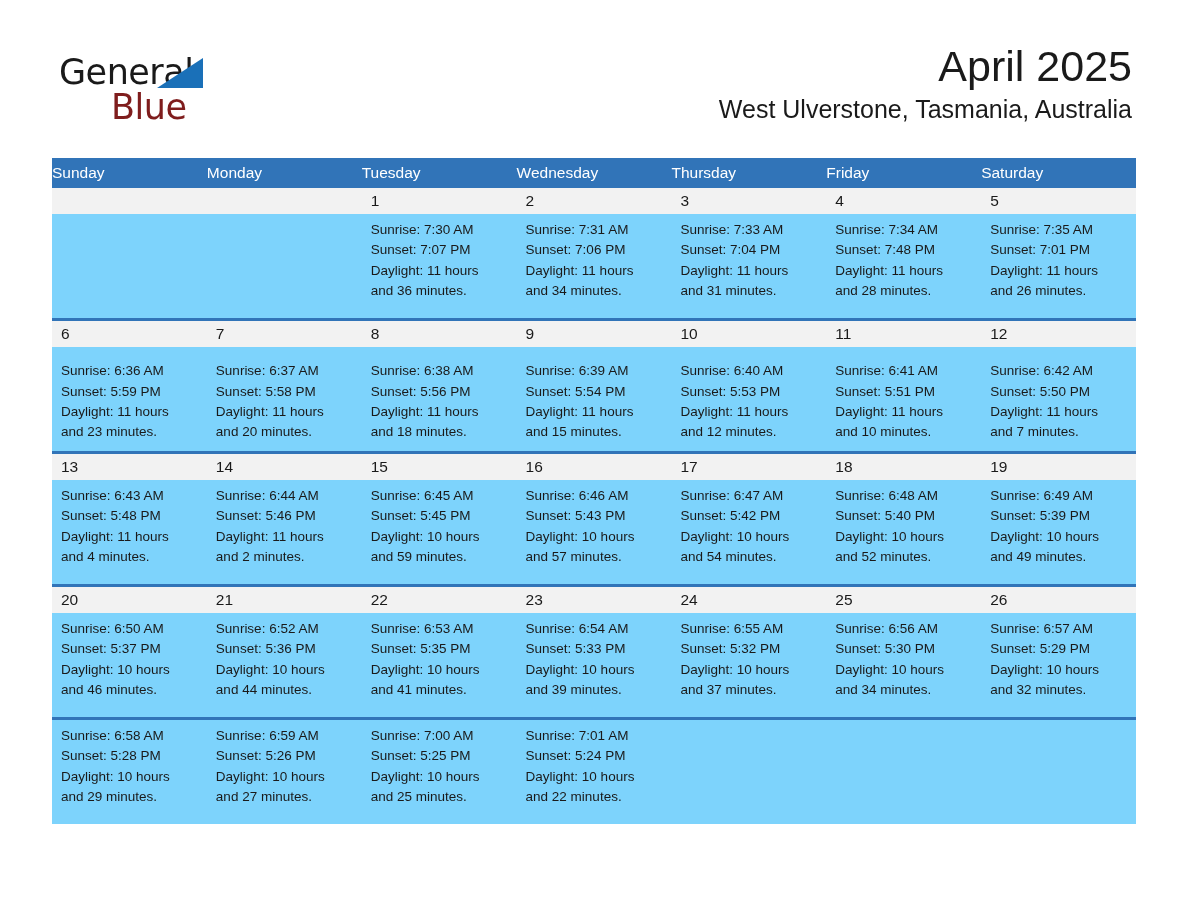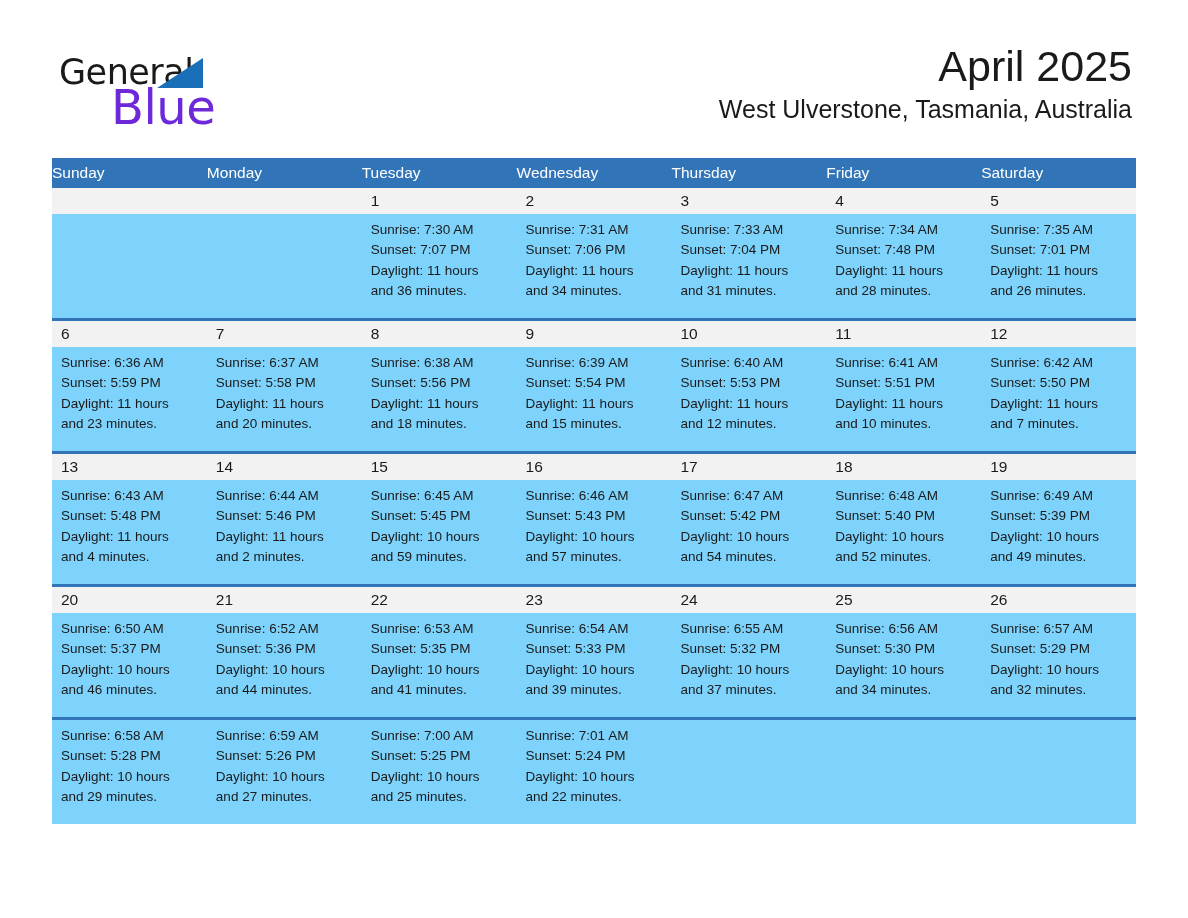--- a/index.html
+++ b/index.html
@@ -57,24 +57,24 @@
     width: 0;
     height: 0;
     border-style: solid;
     border-width: 0 0 30px 46px;
     border-color: transparent transparent #1a70b8 transparent;
   }
   .logo-blue {
     position: absolute;
     left: 52px;
     top: 35px;
-    font-size: 48px;
+    font-size: 35px;
     font-weight: 400;
     letter-spacing: -0.5px;
-    color: #6d28d9;
+    color: #7f1d1d;
     line-height: 40px;
     font-family: "DejaVu Sans", sans-serif;
   }
 
   .title-block {
     position: absolute;
     right: 0;
     top: 0;
     text-align: right;
     width: 700px;
@@ -149,21 +149,21 @@
     box-sizing: border-box;
   }
   .bodies .line {
     font-size: 13.5px;
     line-height: 20.4px;
     color: #1a1a1a;
     white-space: nowrap;
   }
 
   .week.w1 .bodies { min-height: 104px; }
-  .week.w2 .bodies { min-height: 104px; }
+  .week.w2 .bodies { min-height: 104px; align-items: center; }
   .week.w3 .bodies { min-height: 104px; }
   .week.w4 .bodies { min-height: 104px; }
   .week.w5 .bodies { min-height: 104px; }
 </style>
 </head>
 <body>
 
 <div class="page">
 
   <div class="top">

